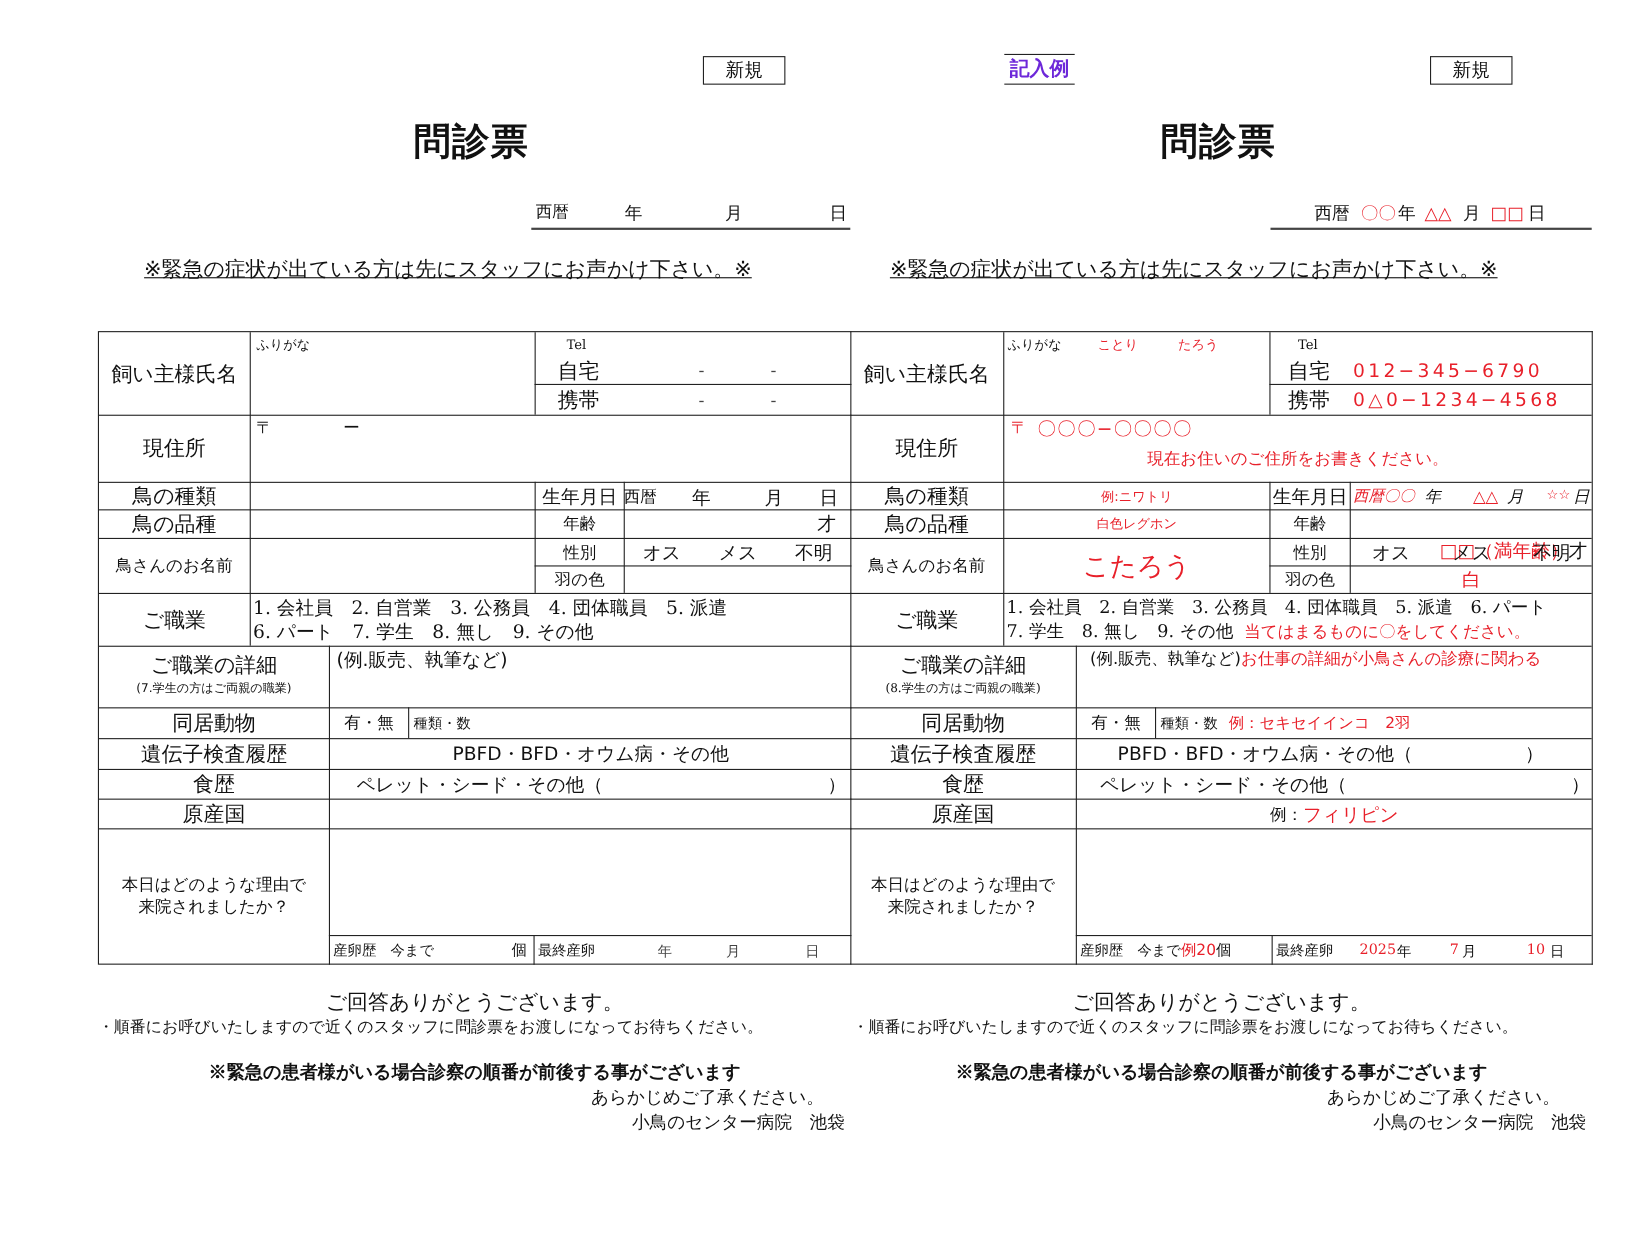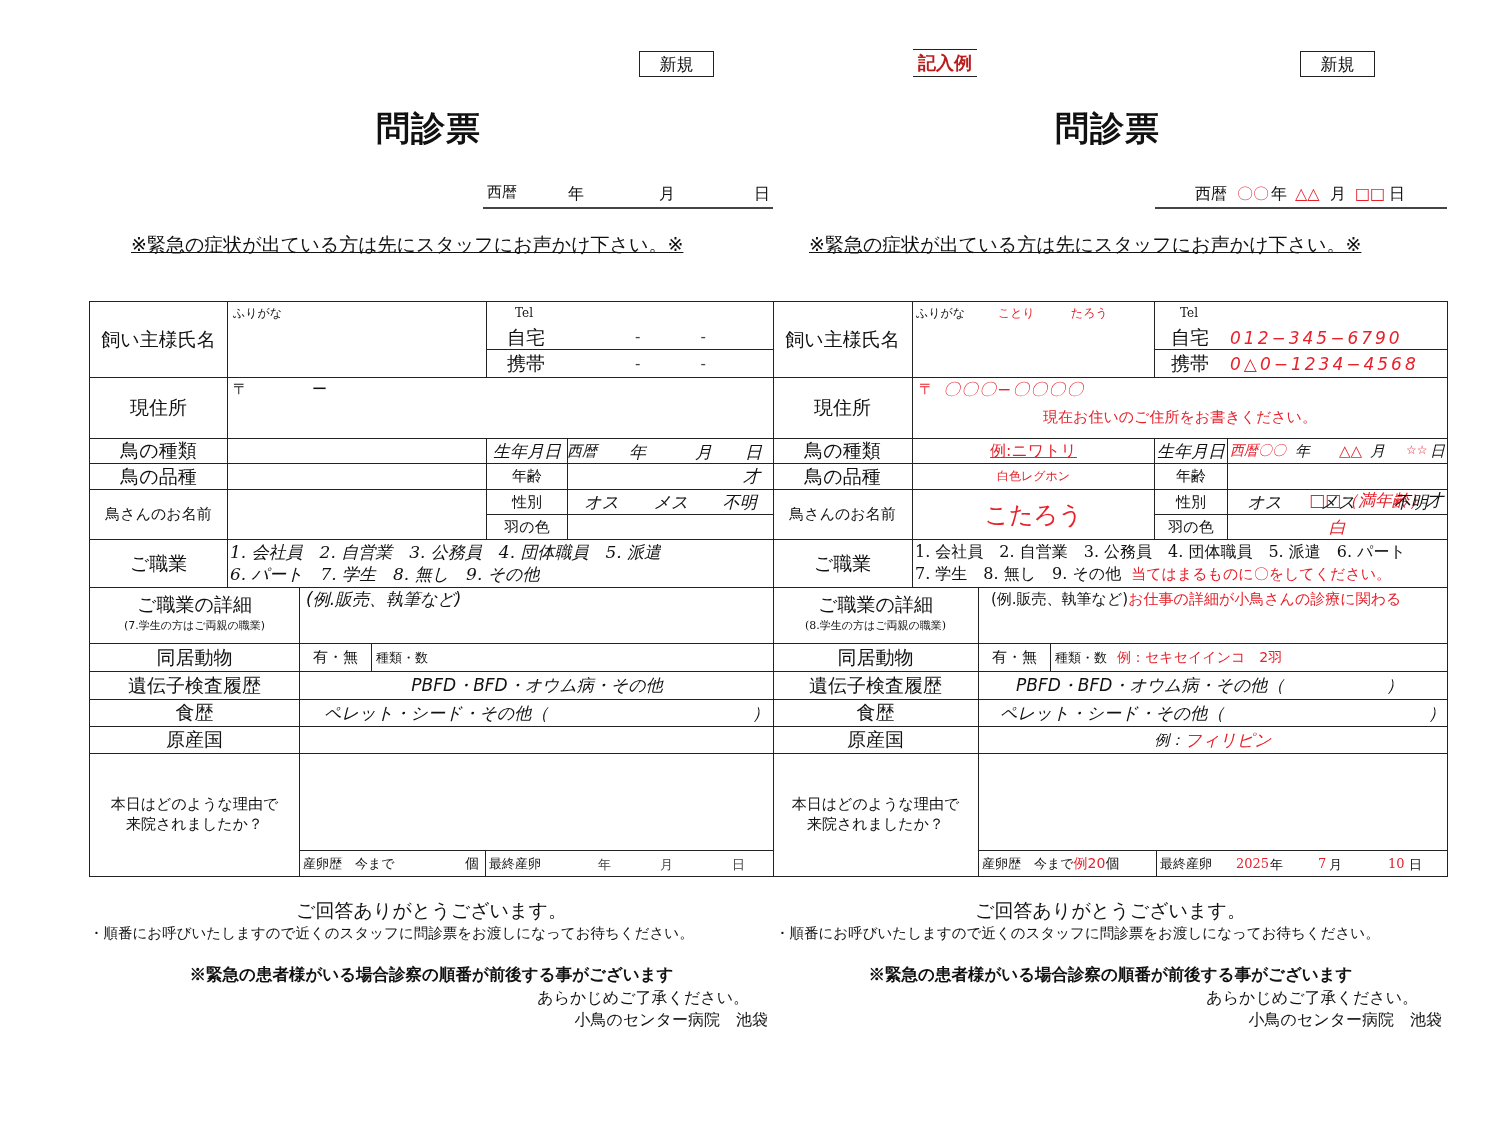--- a/index.html
+++ b/index.html
@@ -11,38 +11,38 @@
   .title{font-size:34px;font-weight:bold;letter-spacing:1px;}
   .notice{font-size:19px;text-decoration:underline;white-space:nowrap;}
   .dateline{border-bottom:2px solid #444;height:26px;font-size:16px;}
   .form{position:absolute;border:1px solid #222;box-sizing:border-box;}
   .c{position:absolute;box-sizing:border-box;display:flex;align-items:center;white-space:nowrap;overflow:hidden;}
   .lbl{justify-content:center;font-size:19px;}
   .hl{position:absolute;height:1px;background:#222;}
   .vl{position:absolute;width:1px;background:#222;}
   .tiny{font-size:12px;}
   .sm{font-size:15px;}
-  .md{font-size:17px;font-style:italic;}
+  .md{font-size:17px;}
   .lg{font-size:19px;}
   .footer{position:absolute;text-align:center;white-space:nowrap;}
 </style>
 </head>
 <body>
 
 <div class="abs badge" style="left:639px;top:51px;width:73px;">新規</div>
 <div class="abs title" style="left:376px;top:106px;">問診票</div>
 <div class="abs dateline" style="left:483px;top:181px;width:290px;">
   <span class="abs" style="left:4px;top:2px;font-size:15px;">西暦</span>
   <span class="abs" style="left:85px;top:3px;">年</span>
   <span class="abs" style="left:176px;top:3px;">月</span>
   <span class="abs" style="left:271px;top:3px;">日</span>
 </div>
 <div class="abs notice" style="left:131px;top:232px;">※緊急の症状が出ている方は先にスタッフにお声かけ下さい。※</div>
 
-<div class="abs" style="left:913px;top:49px;width:64px;border-top:1px solid #222;border-bottom:1px solid #222;font-size:18px;font-weight:bold;color:#b91c1c;text-align:center;line-height:26px;">記入例</div>
+<div class="abs" style="left:913px;top:49px;width:64px;border-top:1px solid #222;border-bottom:1px solid #222;font-size:18px;font-weight:bold;color:#6d28d9;text-align:center;line-height:26px;">記入例</div>
 <div class="abs badge" style="left:1300px;top:51px;width:73px;">新規</div>
 <div class="abs title" style="left:1055px;top:106px;">問診票</div>
 <div class="abs dateline" style="left:1155px;top:181px;width:292px;">
   <span class="abs" style="left:40px;top:3px;">西暦</span>
   <span class="abs red" style="left:82px;top:3px;">〇〇</span>
   <span class="abs" style="left:116px;top:3px;">年</span>
   <span class="abs red" style="left:140px;top:3px;">△△</span>
   <span class="abs" style="left:175px;top:3px;">月</span>
   <span class="abs red" style="left:200px;top:3px;">□□</span>
   <span class="abs" style="left:234px;top:3px;">日</span>
@@ -185,21 +185,21 @@
   <div class="c md red" style="left:457px;top:24px;height:24px;letter-spacing:3px;">012−345−6790</div>
   <div class="c lg" style="left:398px;top:49px;height:26px;">携帯</div>
   <div class="c md red" style="left:457px;top:50px;height:24px;letter-spacing:3px;">0△0−1234−4568</div>
 
   <div class="c lbl" style="left:0;top:76px;width:139px;height:60px;">現住所</div>
   <div class="c sm red" style="left:146px;top:76px;height:22px;">〒</div>
   <div class="c md red" style="left:170px;top:76px;height:22px;letter-spacing:1px;">〇〇〇−〇〇〇〇</div>
   <div class="c sm red" style="left:140px;top:102px;width:534px;height:26px;justify-content:center;">現在お住いのご住所をお書きください。</div>
 
   <div class="c lbl" style="left:0;top:137px;width:139px;height:24px;">鳥の種類</div>
-  <div class="c red" style="left:140px;top:137px;width:241px;height:24px;justify-content:center;font-size:16px;text-decoration:underline;">例:ニワトリ</div>
+  <div class="c red" style="left:140px;top:137px;width:241px;height:24px;justify-content:center;font-size:12px;">例:ニワトリ</div>
   <div class="c lbl md" style="left:382px;top:137px;width:72px;height:24px;">生年月日</div>
   <div class="c sm" style="left:455px;top:137px;width:219px;height:24px;font-style:italic;">
     <span class="abs red" style="left:2px;top:3px;font-size:14px;">西暦〇〇</span>
     <span class="abs" style="left:67px;top:3px;">年</span>
     <span class="abs red" style="left:111px;top:3px;">△△</span>
     <span class="abs" style="left:142px;top:3px;">月</span>
     <span class="abs red" style="left:178px;top:4px;font-size:12px;">☆☆</span>
     <span class="abs" style="left:202px;top:3px;">日</span>
   </div>
 

